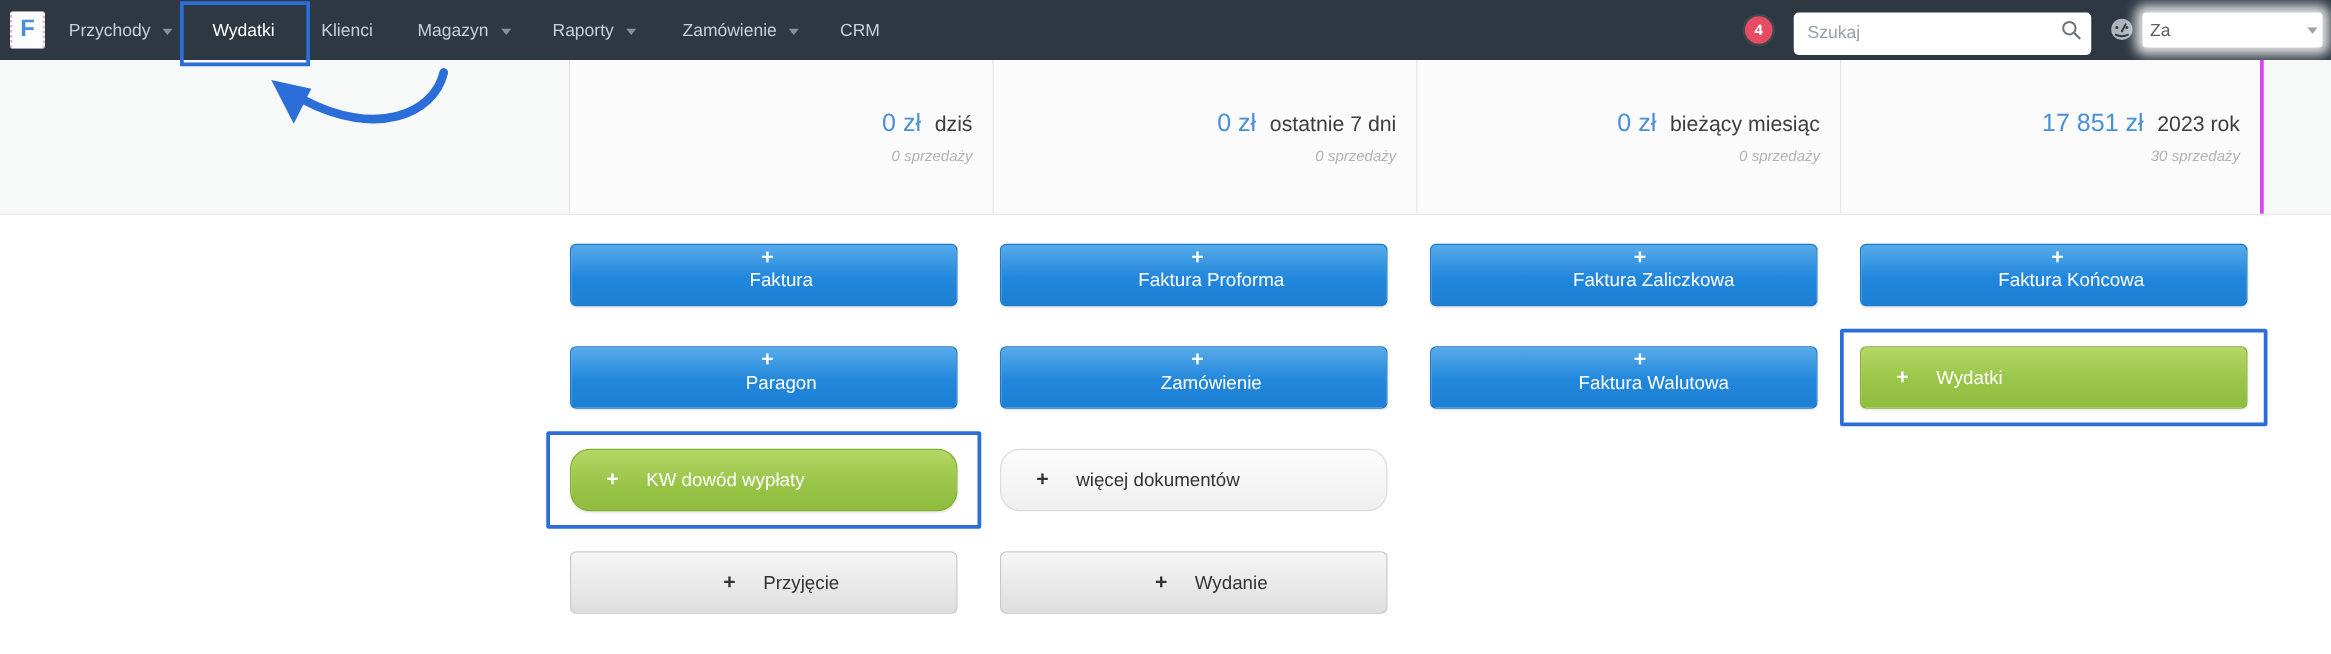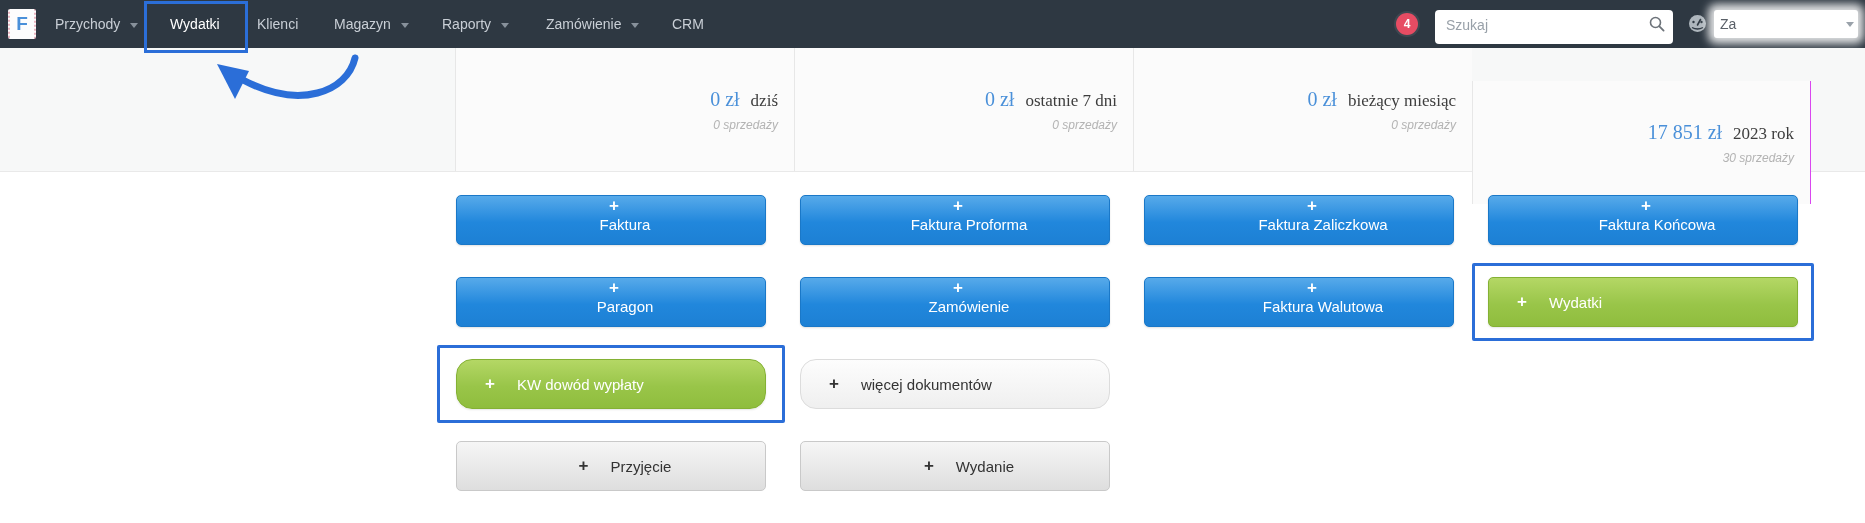--- a/index.html
+++ b/index.html
@@ -39,22 +39,22 @@
              font-size:14px;color:#5a6068;}
   .user-pill .caret{position:absolute;right:4px;top:12px;border-top-color:#9aa2aa;}
 
   
   .stats-band{position:absolute;left:0;top:48px;width:1865px;height:124px;background:#f7f8f8;
               border-bottom:1px solid #e9e9e9;box-sizing:border-box;}
   .stat-cell{position:absolute;top:0;height:123px;width:339px;background:#fbfbfb;
              border-left:1px solid #e7e7e7;box-sizing:border-box;display:flex;
              flex-direction:column;justify-content:center;align-items:flex-end;
              padding-right:16px;}
-  .stat-cell.last{border-right:1px solid #d946ef;margin-top:33px;}
-  .stat-line1{display:flex;align-items:baseline;font-family:Liberation Serif, serif;}
+  .stat-cell.last{border-right:3px solid #d946ef;}
+  .stat-line1{display:flex;align-items:baseline;}
   .stat-value{font-size:20px;color:#4a90d9;}
   .stat-label{font-size:17px;color:#3d3d3d;margin-left:11px;}
   .stat-sub{font-size:12px;font-style:italic;color:#b3b3b3;margin-top:7px;}
   #stat-0{left:455px;} #stat-1{left:794px;} #stat-2{left:1133px;} #stat-3{left:1472px;}
 
   
   .btn{position:absolute;width:310px;height:50px;border-radius:5px;box-sizing:border-box;
        display:flex;align-items:center;padding-left:28px;font-size:15px;cursor:pointer;}
   .plus{font-weight:bold;font-size:17px;margin-right:22px;}
   .plus::before{content:"+";}

